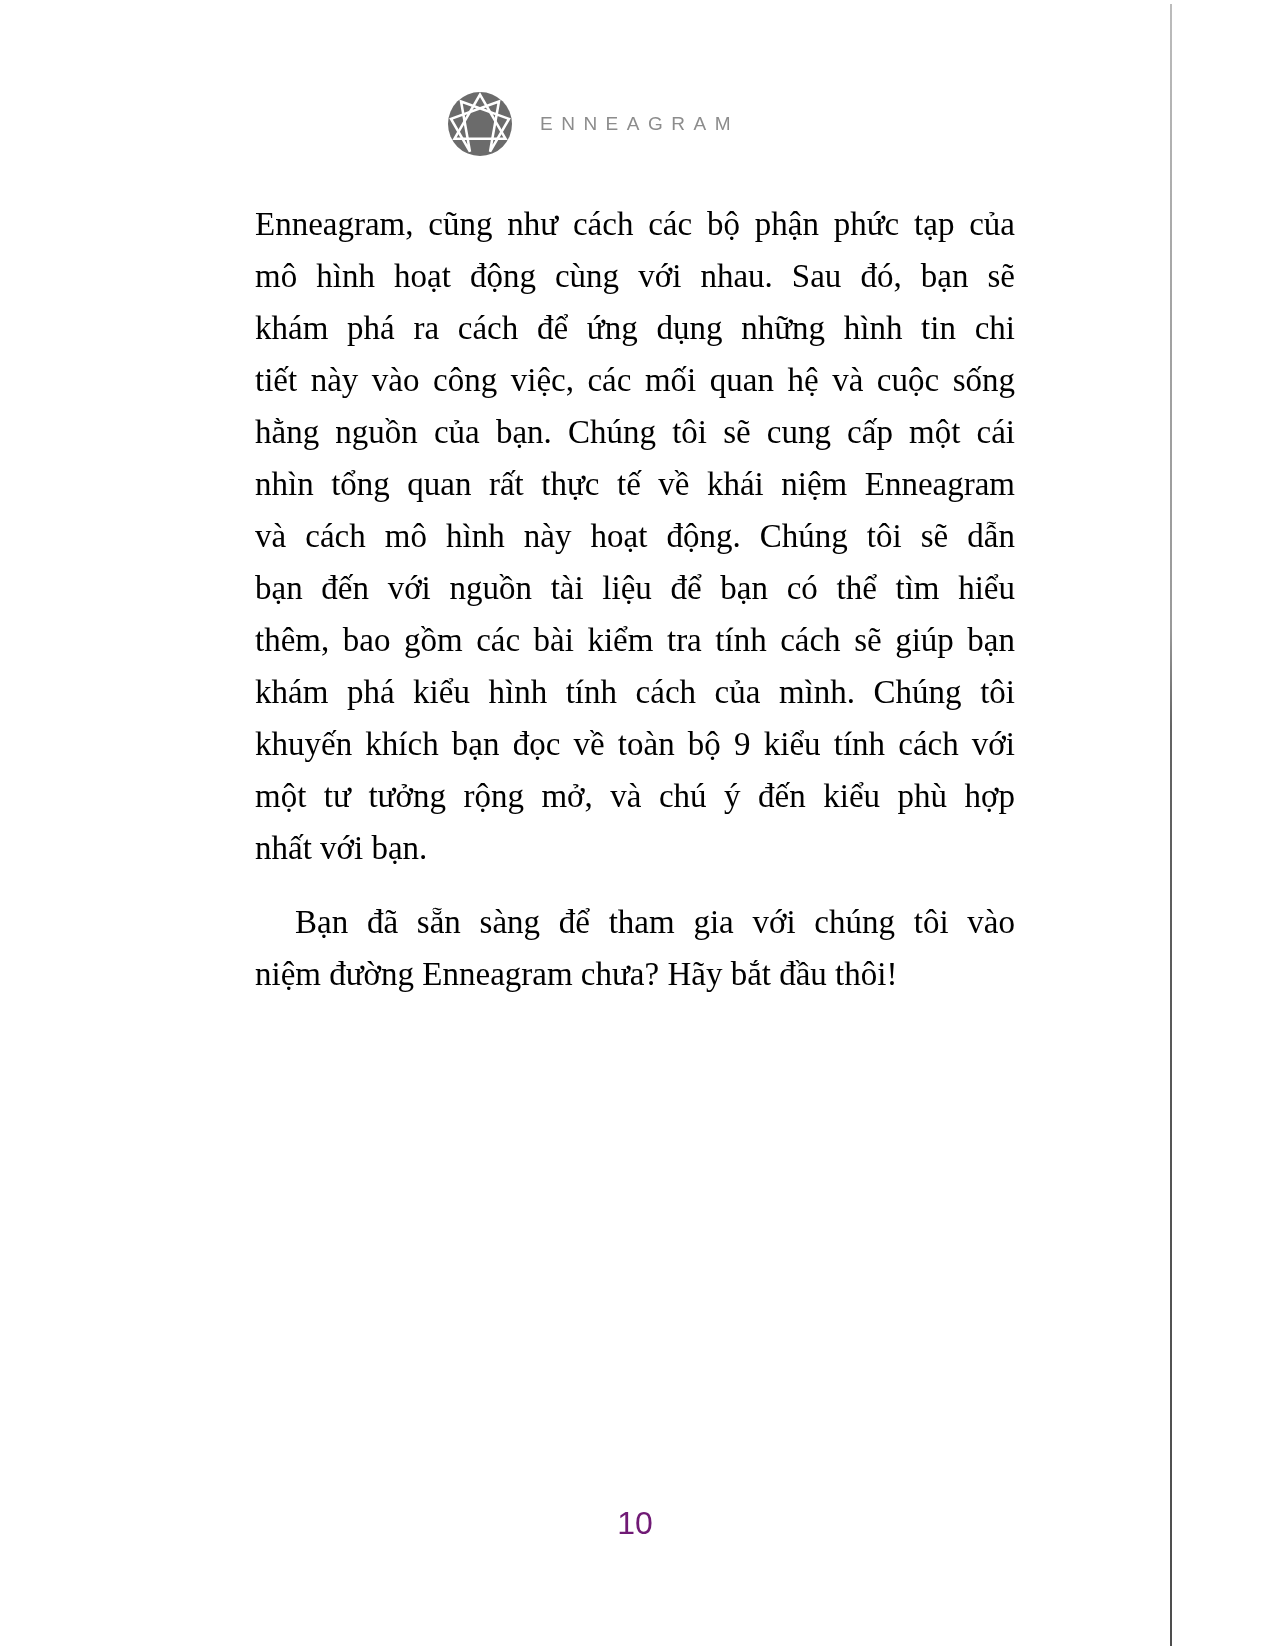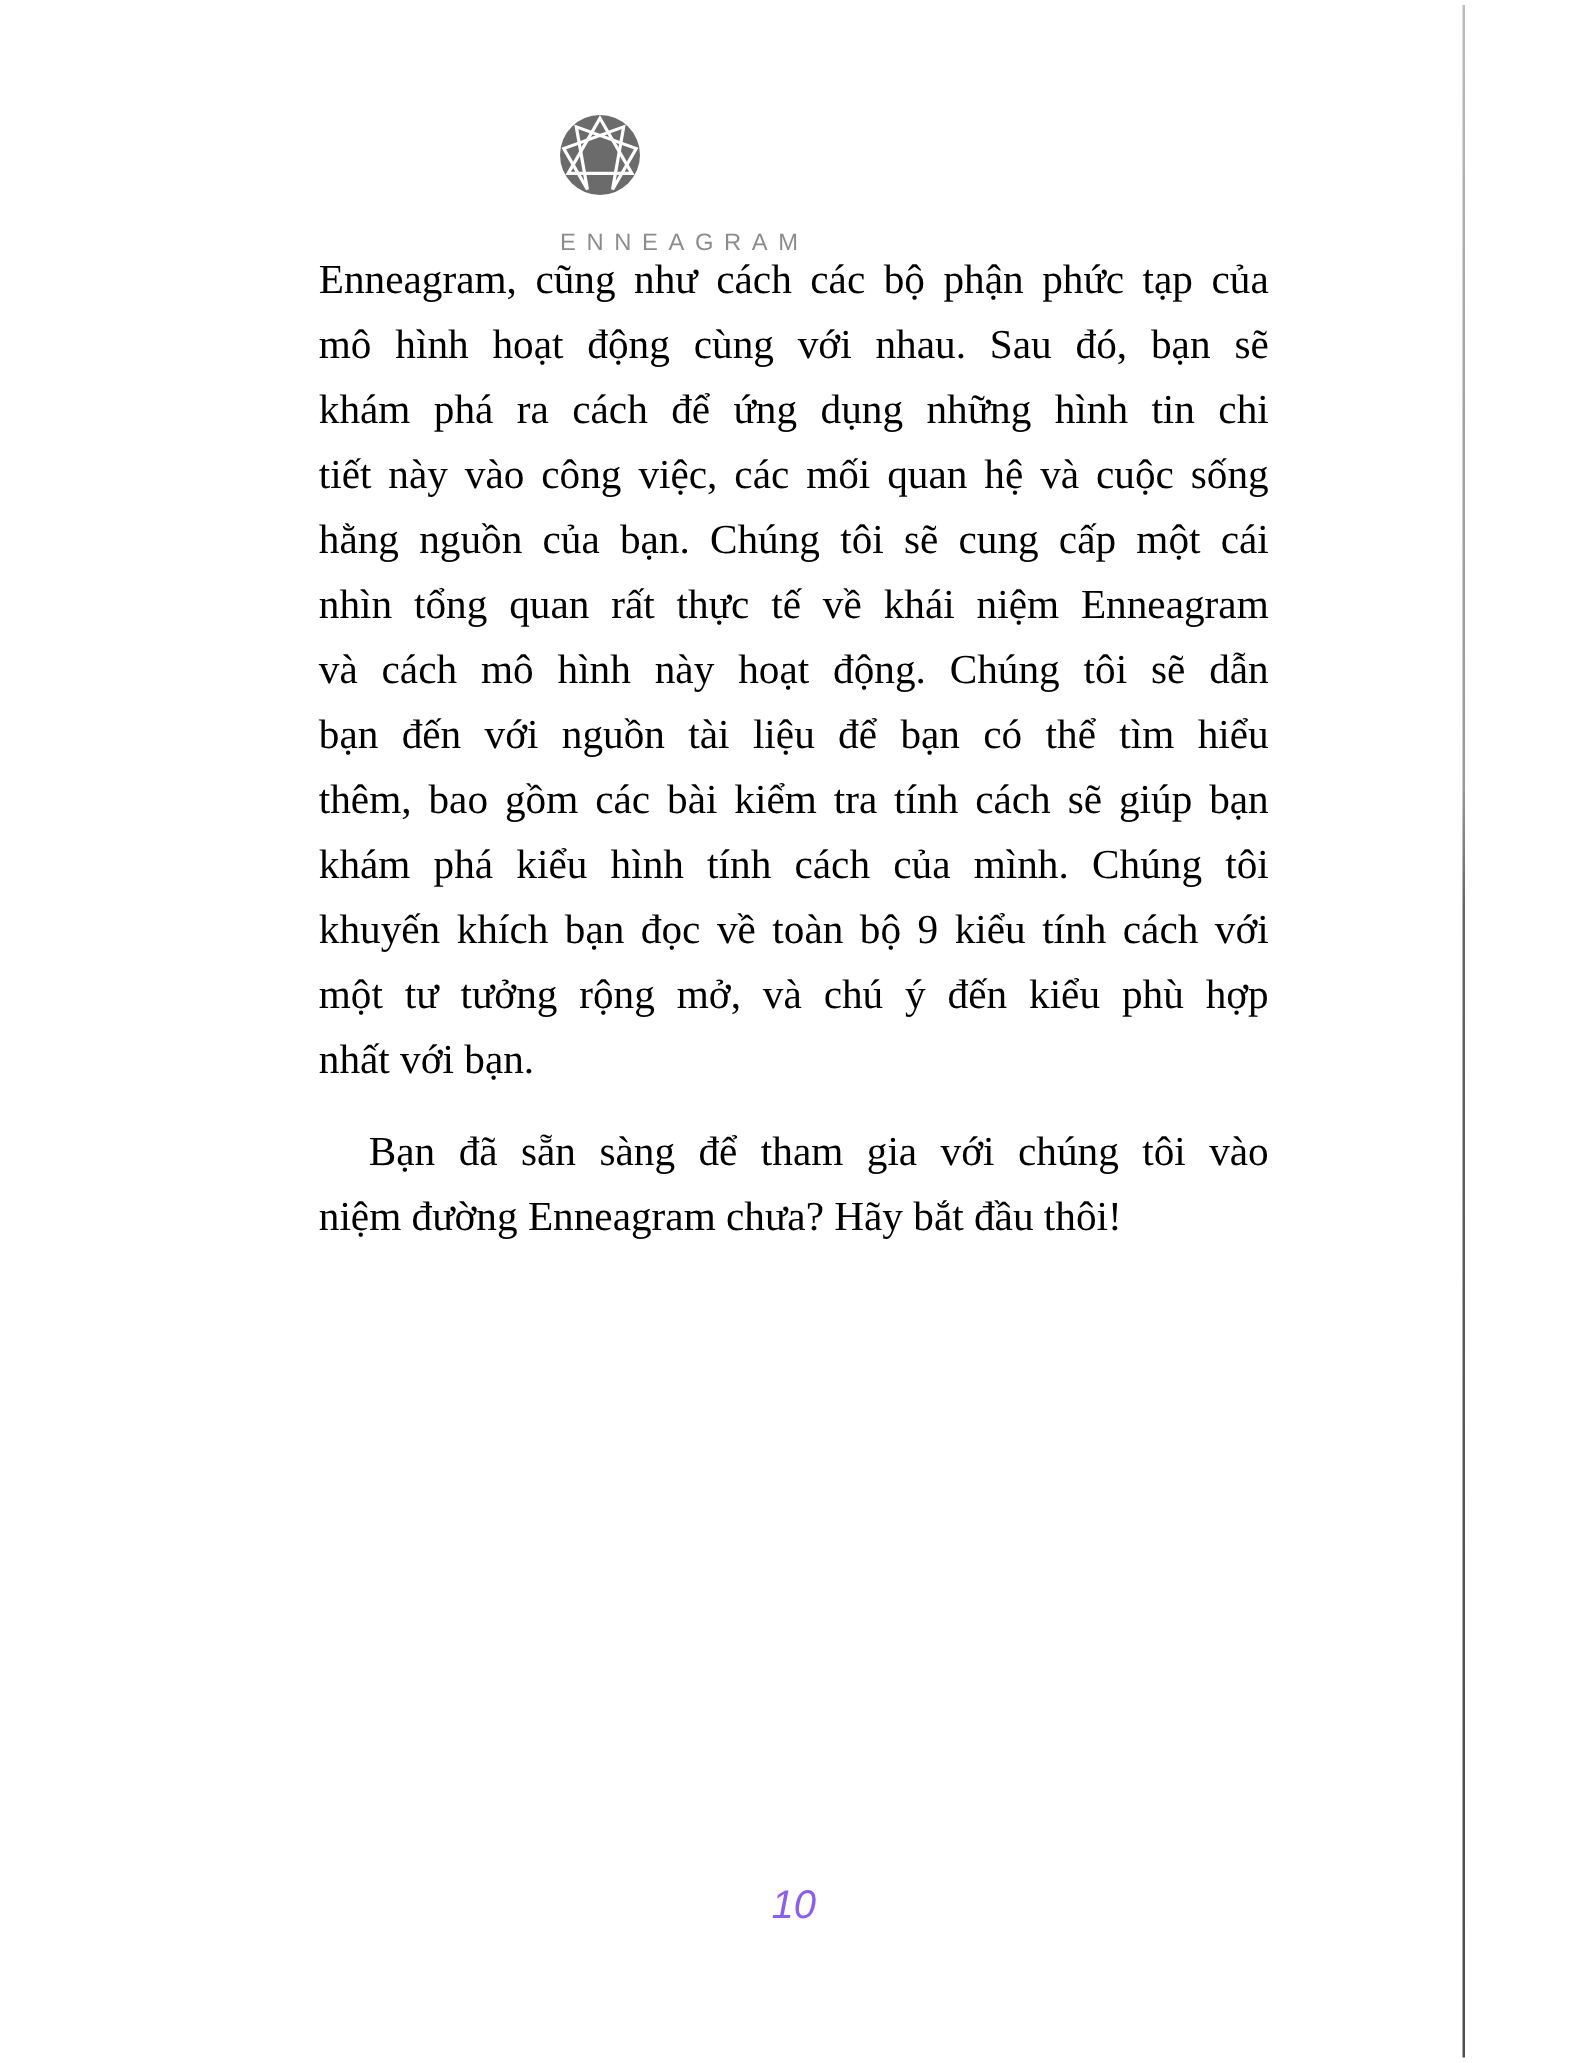--- a/index.html
+++ b/index.html
@@ -24,23 +24,22 @@
     height: 1642px;
     background: linear-gradient(to bottom,
       #bcbcbc 0%, #a2a2a2 20%, #9a9a9a 38%, #646464 44%, #555555 70%, #4e4e4e 100%);
   }
   
   .brand-header {
     position: absolute;
     left: 448px;
     top: 92px;
     display: flex;
-    align-items: flex-start;
+    align-items: center;
     gap: 28px;
-    flex-direction: column;
   }
   .logo-svg {
     width: 64px;
     height: 64px;
     display: block;
   }
   .logo-disc { fill: #6b6b6b; }
   .logo-line {
     fill: none;
     stroke: #ffffff;
@@ -82,22 +81,21 @@
   
   .page-number {
     position: absolute;
     left: 255px;
     top: 1504px;
     width: 760px;
     text-align: center;
     font-family: "Liberation Sans", "DejaVu Sans", sans-serif;
     font-size: 32px;
     line-height: 38px;
-    color: #8b5cf6;
-    font-style: italic;
+    color: #701a75;
   }
 </style>
 </head>
 <body>
 
 <div class="page">
 
   <div class="edge-line"></div>
 
   <header class="brand-header">

